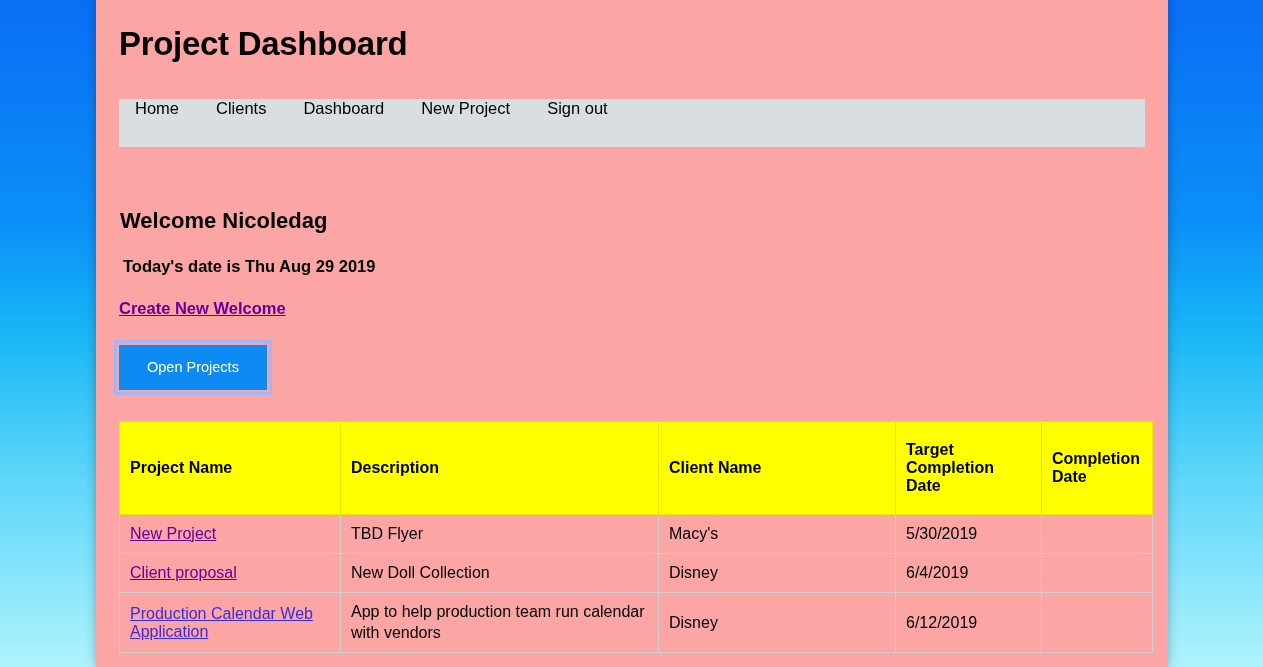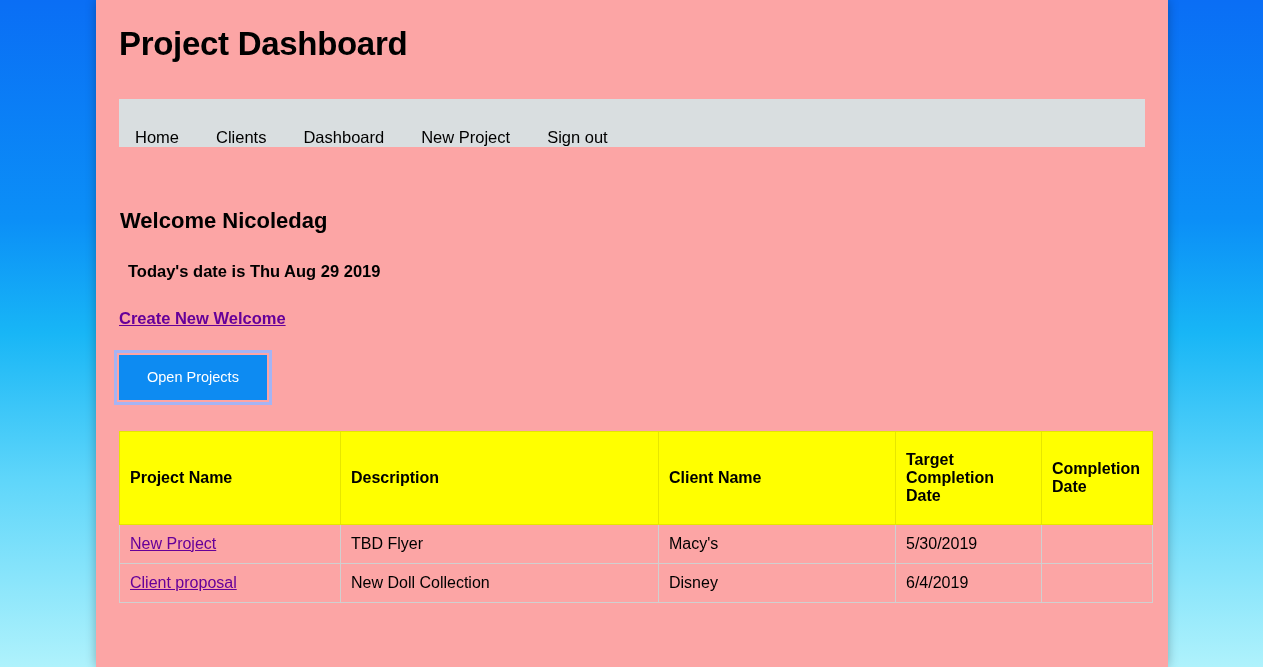--- a/index.html
+++ b/index.html
@@ -39,21 +39,21 @@
     padding-top: 25px;
     letter-spacing: -0.3px;
   }
 
   
   .navbar {
     margin-top: 36px;
     background: #d9dee0;
     height: 48px;
     display: flex;
-    align-items: flex-end;
+    align-items: flex-start;
     padding-left: 16px;
     box-sizing: border-box;
   }
   .nav-link {
     font-size: 16.5px;
     color: #000000;
     text-decoration: none;
     margin-right: 37px;
     white-space: nowrap;
     cursor: pointer;
@@ -62,21 +62,21 @@
 
   
   .welcome-heading {
     margin: 1px;
     padding-top: 60px;
     font-size: 22px;
     font-weight: bold;
     color: #000000;
   }
   .today-date {
-    margin: 9px;
+    margin: 4px;
     padding-top: 19px;
     font-size: 16.5px;
     font-weight: bold;
     color: #000000;
   }
   .create-link-wrap {
     padding-top: 19px;
   }
   .create-link {
     font-size: 16.5px;
@@ -202,19 +202,28 @@
           <tr>
             <td class="col-name">
               <a class="row-link">Client proposal</a>
             </td>
             <td class="col-description desc-cell">New Doll Collection</td>
             <td class="col-client">Disney</td>
             <td class="col-target">6/4/2019</td>
             <td class="col-completion"></td>
           </tr>
 
+          <tr class="tall">
+            <td class="col-name">
+              <a class="row-link unvisited">Production Calendar Web Application</a>
+            </td>
+            <td class="col-description desc-cell">App to help production team run calendar with vendors</td>
+            <td class="col-client">Disney</td>
+            <td class="col-target">6/12/2019</td>
+            <td class="col-completion"></td>
+          </tr>
 
         </tbody>
       </table>
     </div>
 
   </div>
 </div>
 
 </body></html>

